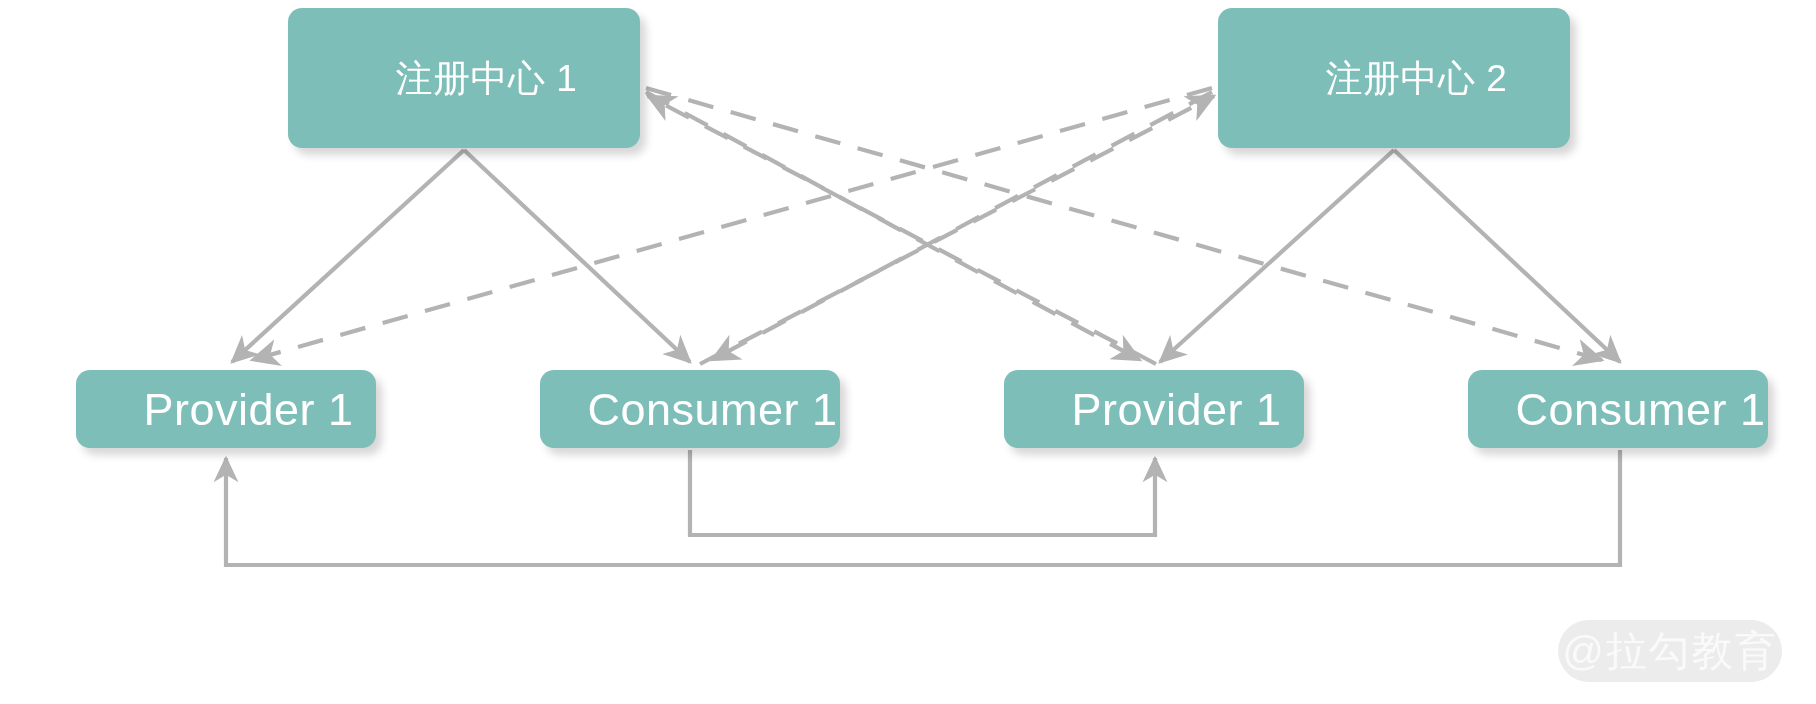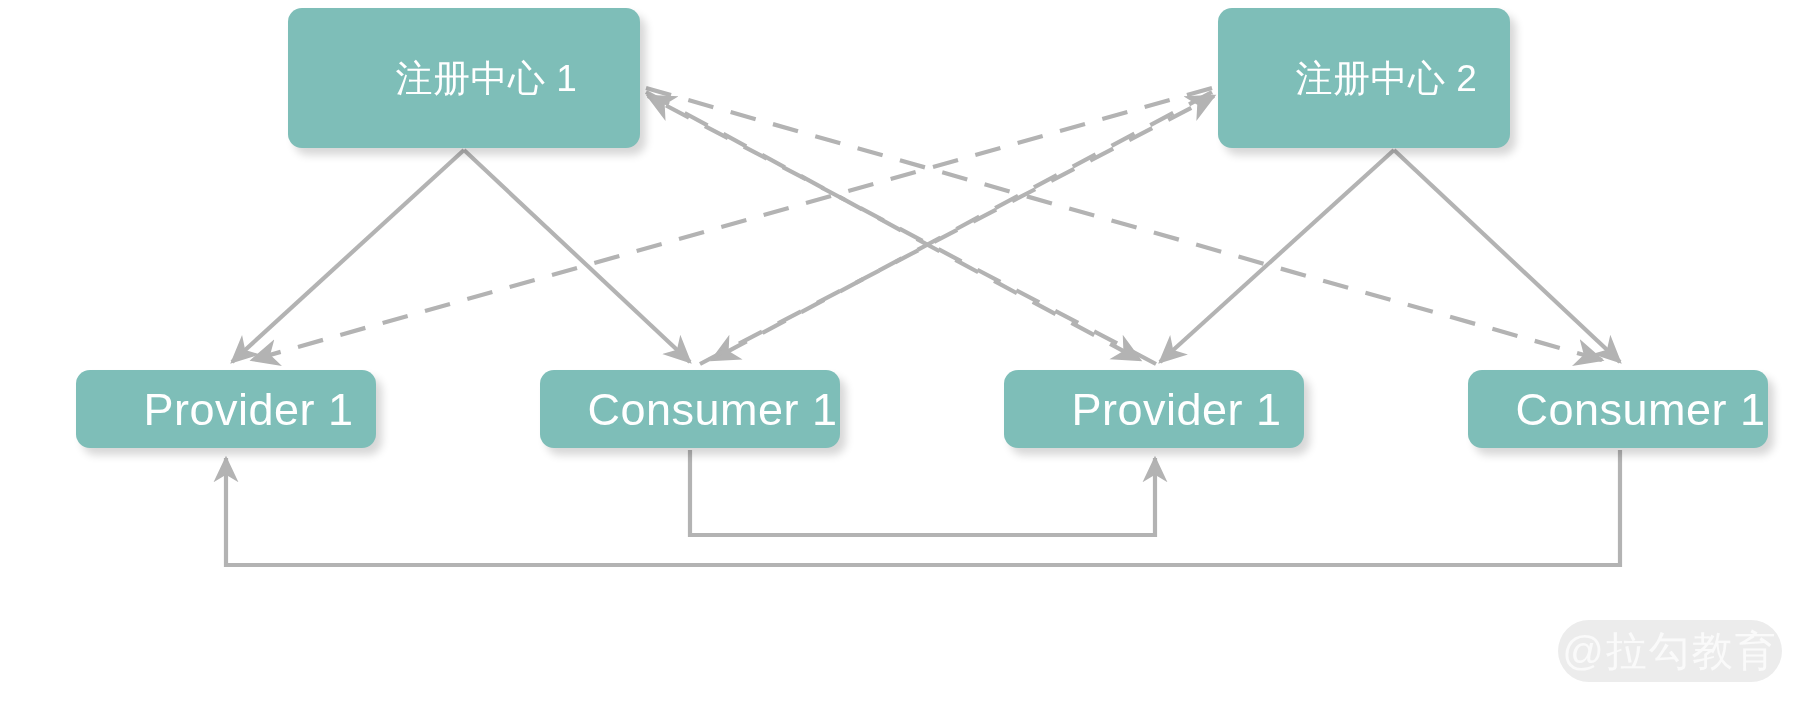--- a/index.html
+++ b/index.html
@@ -105,21 +105,21 @@
       <path d="M 690 450 L 690 535 L 1155 535 L 1155 458" marker-end="url(#arrow-up)"></path>
 
       <path d="M 1620 450 L 1620 565 L 226 565 L 226 458" marker-end="url(#arrow-up)"></path>
     </g>
   </svg>
 
   <div class="node registry" style="left:288px; top:8px; width:352px; height:140px;">
     <span class="node-label">注册中心 1</span>
   </div>
 
-  <div class="node registry" style="left:1218px; top:8px; width:292px; height:140px;">
+  <div class="node registry" style="left:1218px; top:8px; width:352px; height:140px;">
     <span class="node-label">注册中心 2</span>
   </div>
 
   <div class="node leaf" style="left:76px; top:370px; width:300px; height:78px;">
     <span class="node-label">Provider 1</span>
   </div>
 
   <div class="node leaf" style="left:540px; top:370px; width:300px; height:78px;">
     <span class="node-label">Consumer 1</span>
   </div>

